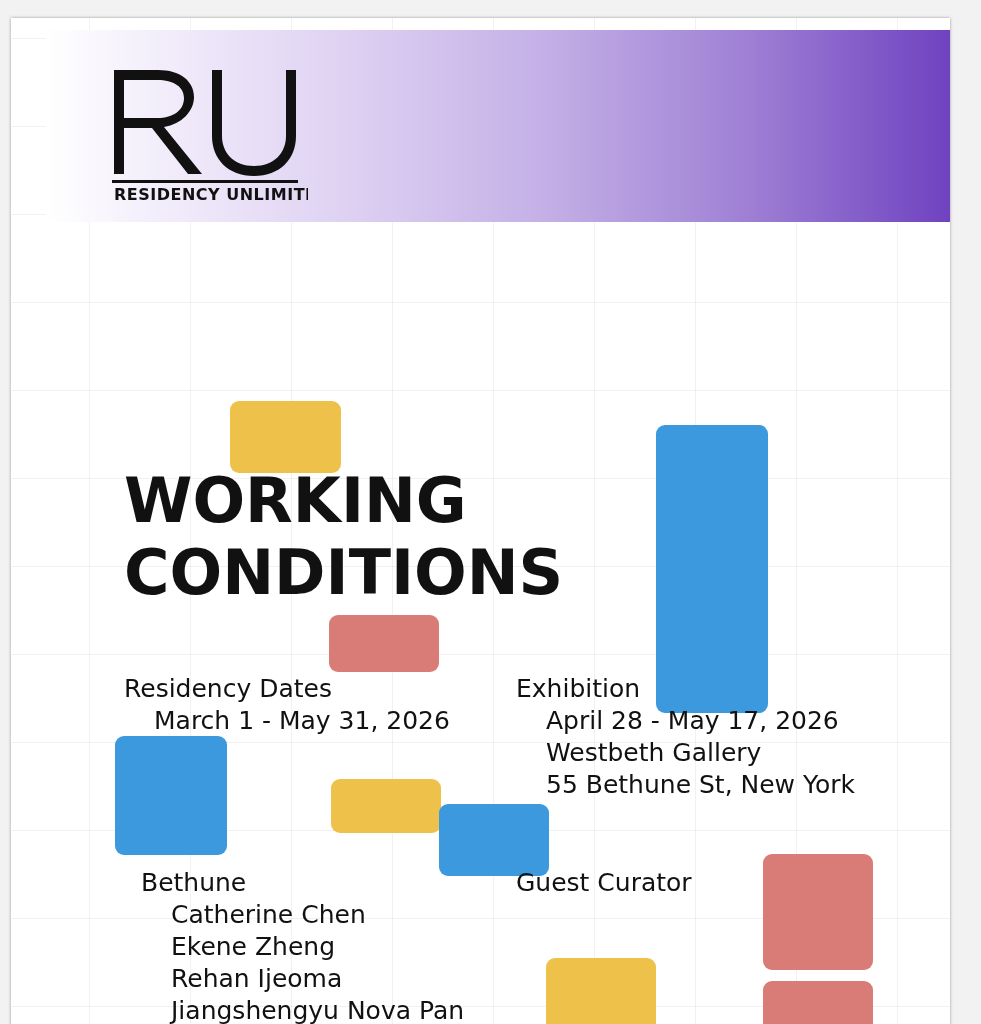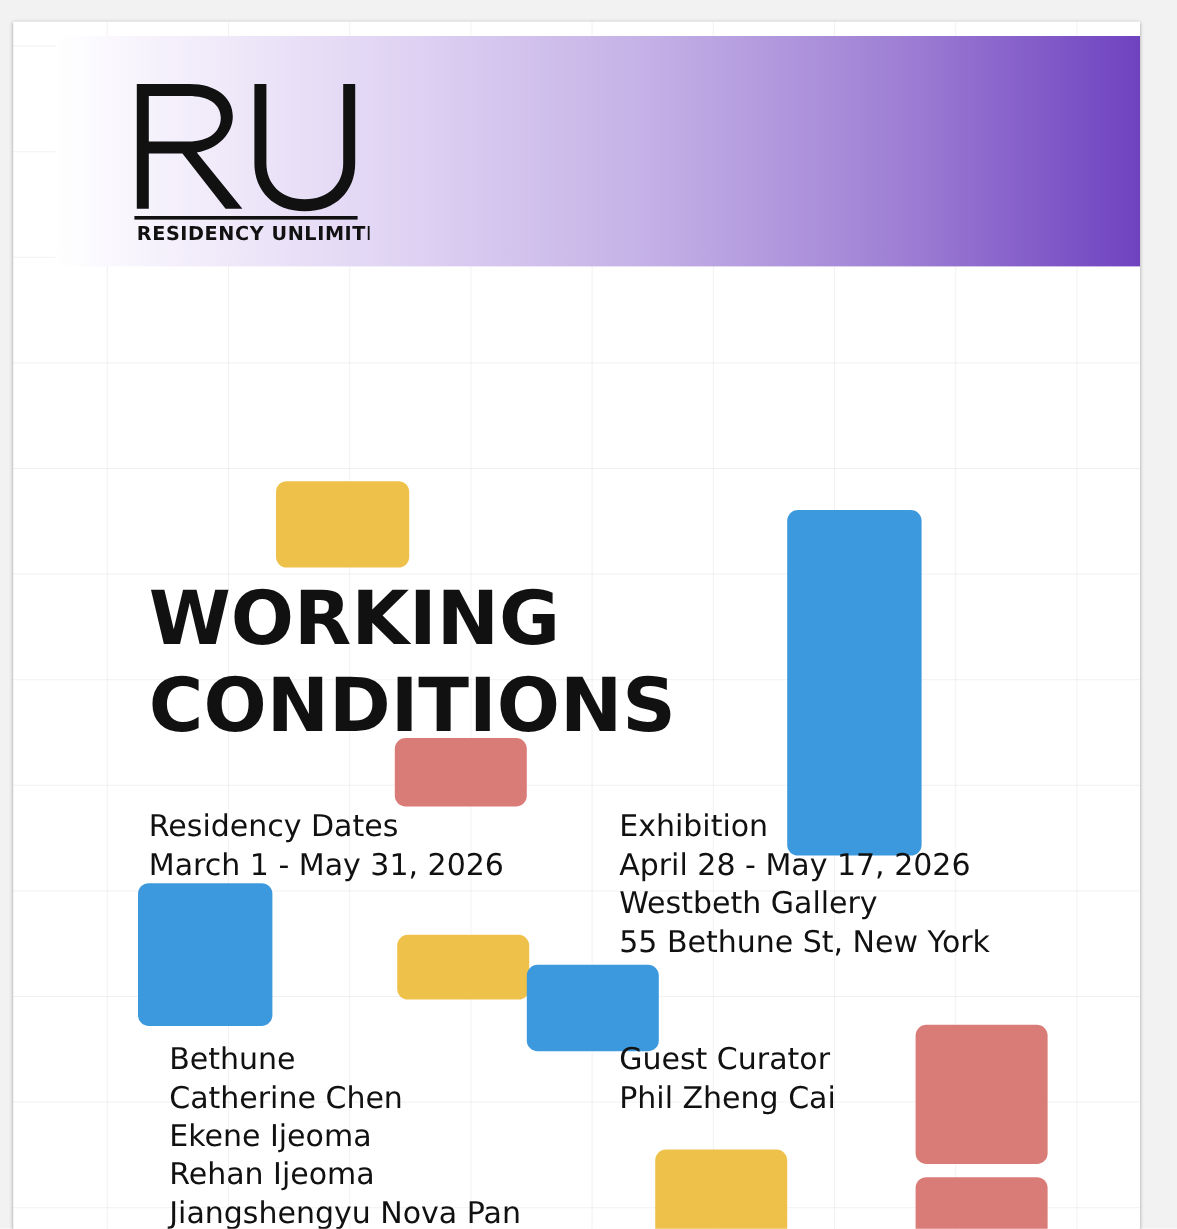--- a/index.html
+++ b/index.html
@@ -87,21 +87,21 @@
     font-size: 66px;
     line-height: 74px;
     letter-spacing: -1px;
     color: #111111;
     white-space: nowrap;
   }
 
   .subtitle-block {
     position: absolute;
     left: 113px;
-    top: 462px;
+    top: 447px;
     width: 700px;
   }
   .subtitle-line {
     font-family: "DejaVu Sans", sans-serif;
     font-weight: 700;
     font-size: 62px;
     line-height: 72px;
     letter-spacing: 0px;
     color: #111111;
     white-space: nowrap;
@@ -119,20 +119,21 @@
     font-family: "DejaVu Sans", sans-serif;
     color: #111111;
   }
   .info .heading {
     font-size: 25px;
     line-height: 32px;
     font-weight: 400;
     white-space: nowrap;
   }
   .info .items {
+    margin-left: 30px;
   }
   .info .item {
     font-size: 25px;
     line-height: 32px;
     font-weight: 400;
     white-space: nowrap;
   }
 </style>
 </head>
 <body>
@@ -186,28 +187,25 @@
         <div class="item">April 28 - May 17, 2026</div>
         <div class="item">Westbeth Gallery</div>
         <div class="item">55 Bethune St, New York</div>
       </div>
     </div>
 
     <div class="info" style="left:130px; top:849px;">
       <div class="heading">Bethune</div>
       <div class="items">
         <div class="item">Catherine Chen</div>
-        <div class="item">Ekene Ijeoma</div>
+        <div class="item">Ekene Zheng</div>
         <div class="item">Rehan Ijeoma</div>
         <div class="item">Jiangshengyu Nova Pan</div>
 
       </div>
     </div>
 
     <div class="info" style="left:505px; top:849px;">
       <div class="heading">Guest Curator</div>
-      <div class="items">
-        <div class="item">Phil Zheng Cai</div>
-      </div>
     </div>
 
   </div>
 </div>
 
 </body></html>

